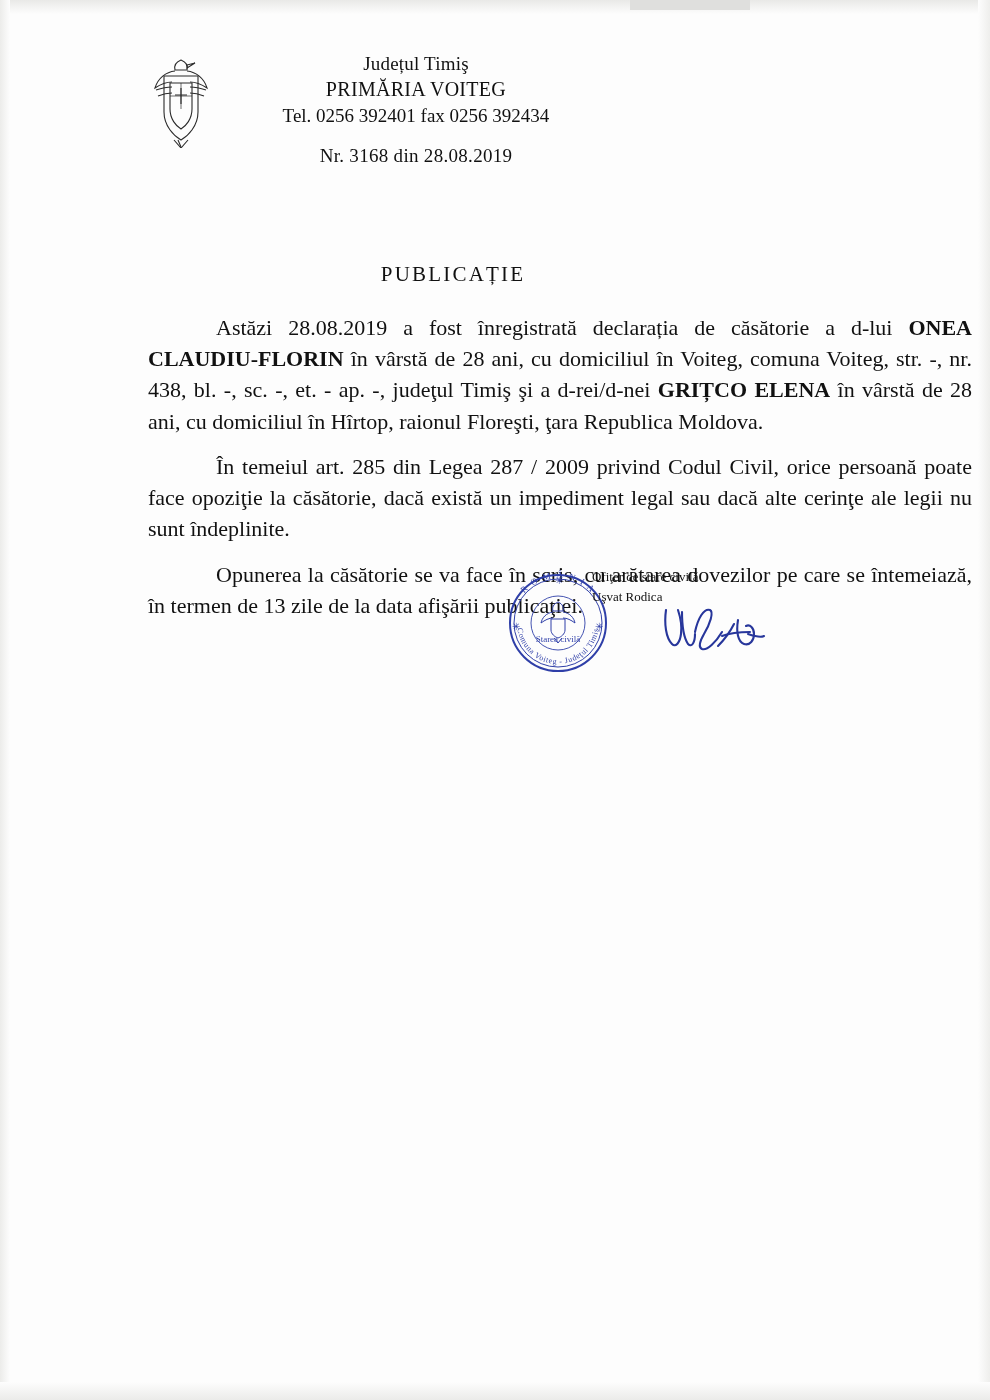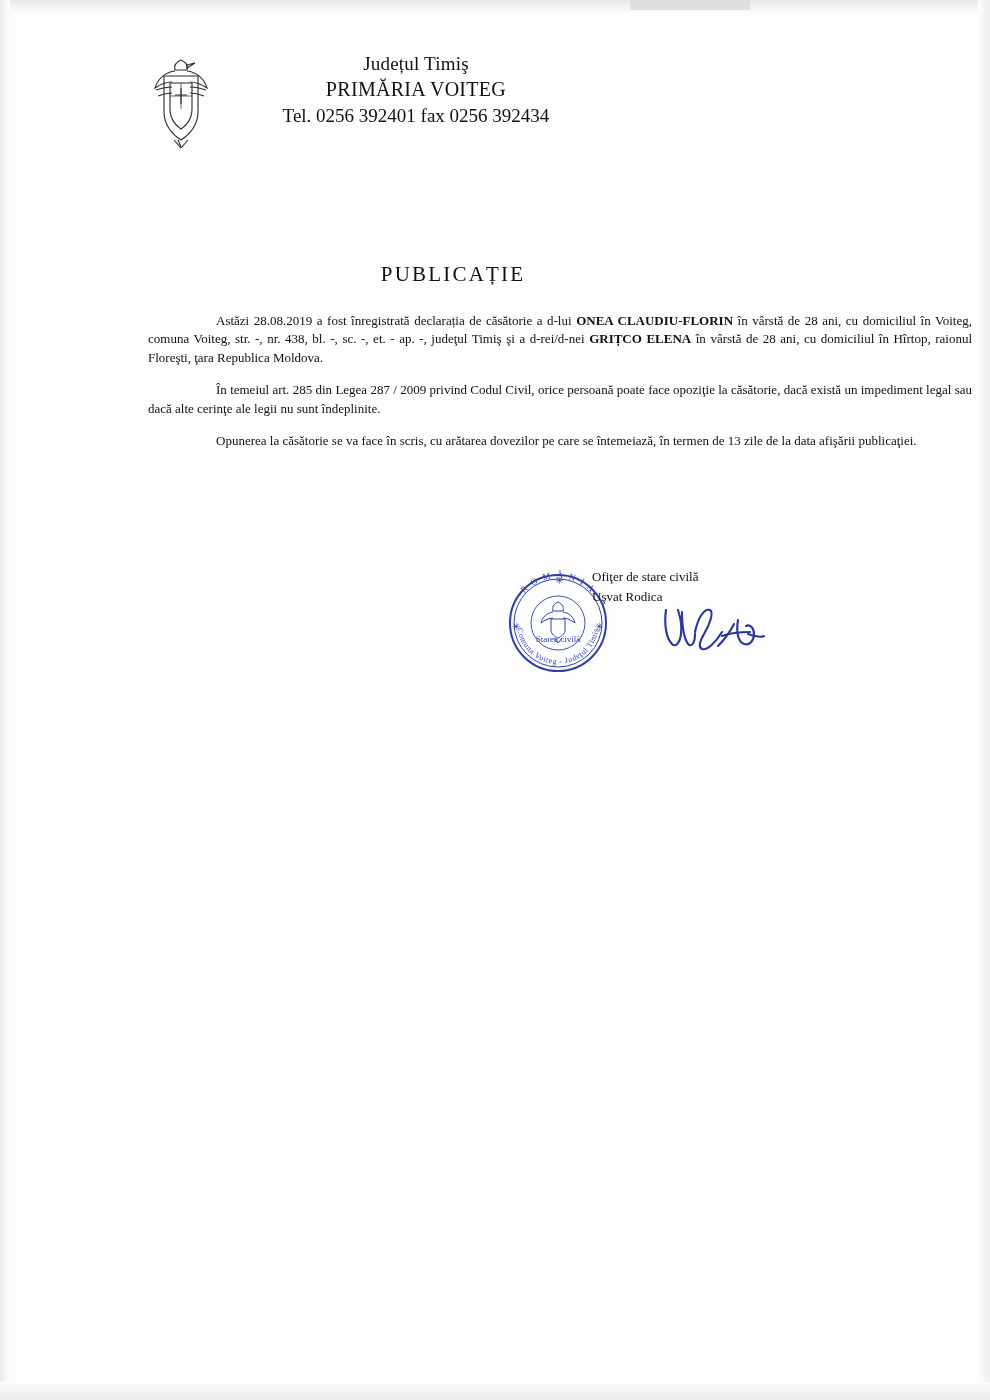--- a/index.html
+++ b/index.html
@@ -102,21 +102,21 @@
     width: 906px;
     text-align: center;
     font-size: 21px;
     letter-spacing: 2.2px;
   }
   .content {
     position: absolute;
     top: 312px;
     left: 148px;
     width: 824px;
-    font-size: 13px;
+    font-size: 22px;
     line-height: 1.42;
     text-align: justify;
     text-justify: inter-word;
   }
   .content p {
     margin: 0 0 0 0;
     text-indent: 68px;
   }
   .content p + p {
     margin-top: 14px;
@@ -198,20 +198,21 @@
           <path d="M20 40 L42 40" stroke-width="0.7"></path>
           <path d="M31 27 L31 53" stroke-width="0.7"></path>
         </g>
       </svg>
     </div>
 
     <div class="header-text">
       <div class="judet">Județul Timiş</div>
       <div class="primaria">PRIMĂRIA VOITEG</div>
       <div class="tel">Tel. 0256 392401 fax 0256 392434</div>
+      <div class="nr">Nr.  3168 din 28.08.2019</div>
     </div>
   </div>
 
   <div class="doc-title">PUBLICAȚIE</div>
 
   <div class="content">
     <p><span>Astăzi  28.08.2019  a  fost  înregistrată  declarația  de  căsătorie  a  d-lui  </span><b>ONEA CLAUDIU-FLORIN</b><span> în vârstă de  28 ani, cu domiciliul în Voiteg, comuna Voiteg, str. -, nr. 438, bl. -, sc. -, et. - ap. -, judeţul Timiş şi a d-rei/d-nei </span><b>GRIȚCO ELENA</b><span> în vârstă de 28 ani, cu domiciliul  în Hîrtop, raionul Floreşti, ţara Republica Moldova.</span></p>
 
     <p>În temeiul art. 285 din Legea 287 / 2009 privind Codul Civil, orice persoană poate face opoziţie la căsătorie, dacă există un impediment legal sau dacă alte cerinţe ale legii nu sunt îndeplinite.</p>
 

